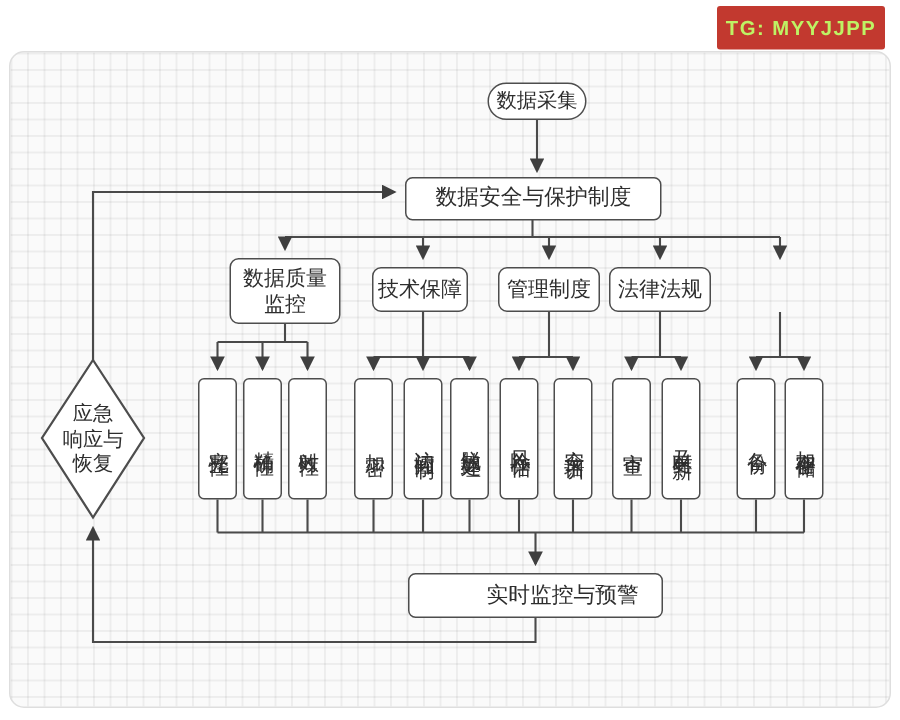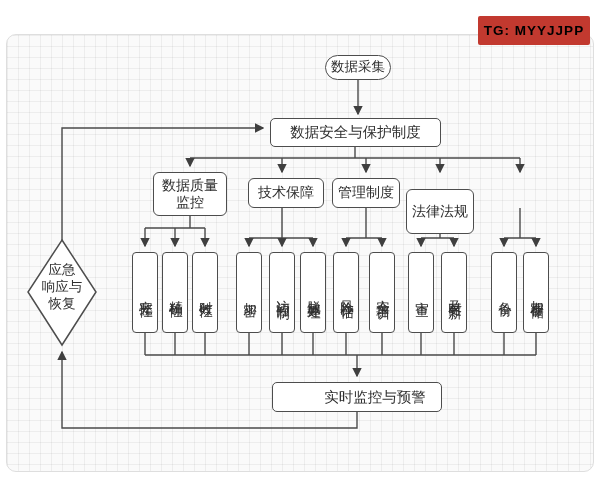--- a/index.html
+++ b/index.html
@@ -27,21 +27,21 @@
   .stadium{border-radius:14px;font-size:13.5px;}
   .rect{border-radius:5px;font-size:14.5px;}
   .cat{border-radius:6px;font-size:14px;padding:1px 2px;}
   .leaf{
     border-radius:4px;font-size:13.5px;
     writing-mode:vertical-rl;text-orientation:upright;
     letter-spacing:2px;overflow:hidden;
   }
   .diamond-label{
     position:absolute;display:flex;flex-direction:column;
-    align-items:center;
+    align-items:center;justify-content:center;
     font-size:13.5px;line-height:1.25;color:#2e2e2e;text-align:center;
   }
   .ribbon{
     position:absolute;display:flex;align-items:center;justify-content:center;
     font-weight:bold;border-radius:2px;
   }
   #tg-badge{left:478px;top:4px;width:112px;height:29px;font-size:13.5px;letter-spacing:1px;}
   #site-watermark{left:3px;top:441px;width:186px;height:30px;font-size:13.5px;letter-spacing:0.3px;}
 </style>
 </head>
@@ -107,27 +107,27 @@
     <span>数据安全与保护制度</span>
   </div>
 
   <div class="node stadium" style="left:325px;top:55px;width:66px;height:25px;">
     <span>数据采集</span>
   </div>
 
   <div class="node cat" style="left:153px;top:172px;width:74px;height:44px;">
     <span>数据质量监控</span>
   </div>
-  <div class="node cat" style="left:248px;top:178px;width:76px;height:30px;">
+  <div class="node cat" style="left:248px;top:178px;width:64px;height:30px;">
     <span>技术保障</span>
   </div>
   <div class="node cat" style="left:332px;top:178px;width:68px;height:30px;align-items:center;">
     <span>管理制度</span>
   </div>
-  <div class="node cat" style="left:406px;top:189px;width:68px;height:45px;">
+  <div class="node cat" style="left:406px;top:178px;width:68px;height:30px;">
     <span>法律法规</span>
   </div>
 
   <div class="node leaf" style="left:132px;top:252px;width:26px;height:81px;">完整性</div>
   <div class="node leaf" style="left:162px;top:252px;width:26px;height:81px;">精确性</div>
   <div class="node leaf" style="left:192px;top:252px;width:26px;height:81px;">时效性</div>
 
   <div class="node leaf" style="left:236px;top:252px;width:26px;height:81px;">加密</div>
   <div class="node leaf" style="left:269px;top:252px;width:26px;height:81px;">访问控制</div>
   <div class="node leaf" style="left:300px;top:252px;width:26px;height:81px;">脱敏处理</div>
@@ -144,17 +144,17 @@
   <div class="node rect" style="left:272px;top:382px;width:170px;height:30px;padding-left:36px;">
     <span>实时监控与预警</span>
   </div>
 
   <div class="diamond-label" style="left:30px;top:262px;width:64px;height:62px;">
     <span>应急</span>
     <span>响应与</span>
     <span>恢复</span>
   </div>
 
-  <div class="ribbon" id="tg-badge" style="background: rgb(194, 57, 47); color: #000000; margin-top: 12px;">
+  <div class="ribbon" id="tg-badge" style="background: rgb(194, 57, 47); color: #bef264;">
     <span>TG: MYYJJPP</span>
   </div>
 
 </div>
 
 </body></html>

